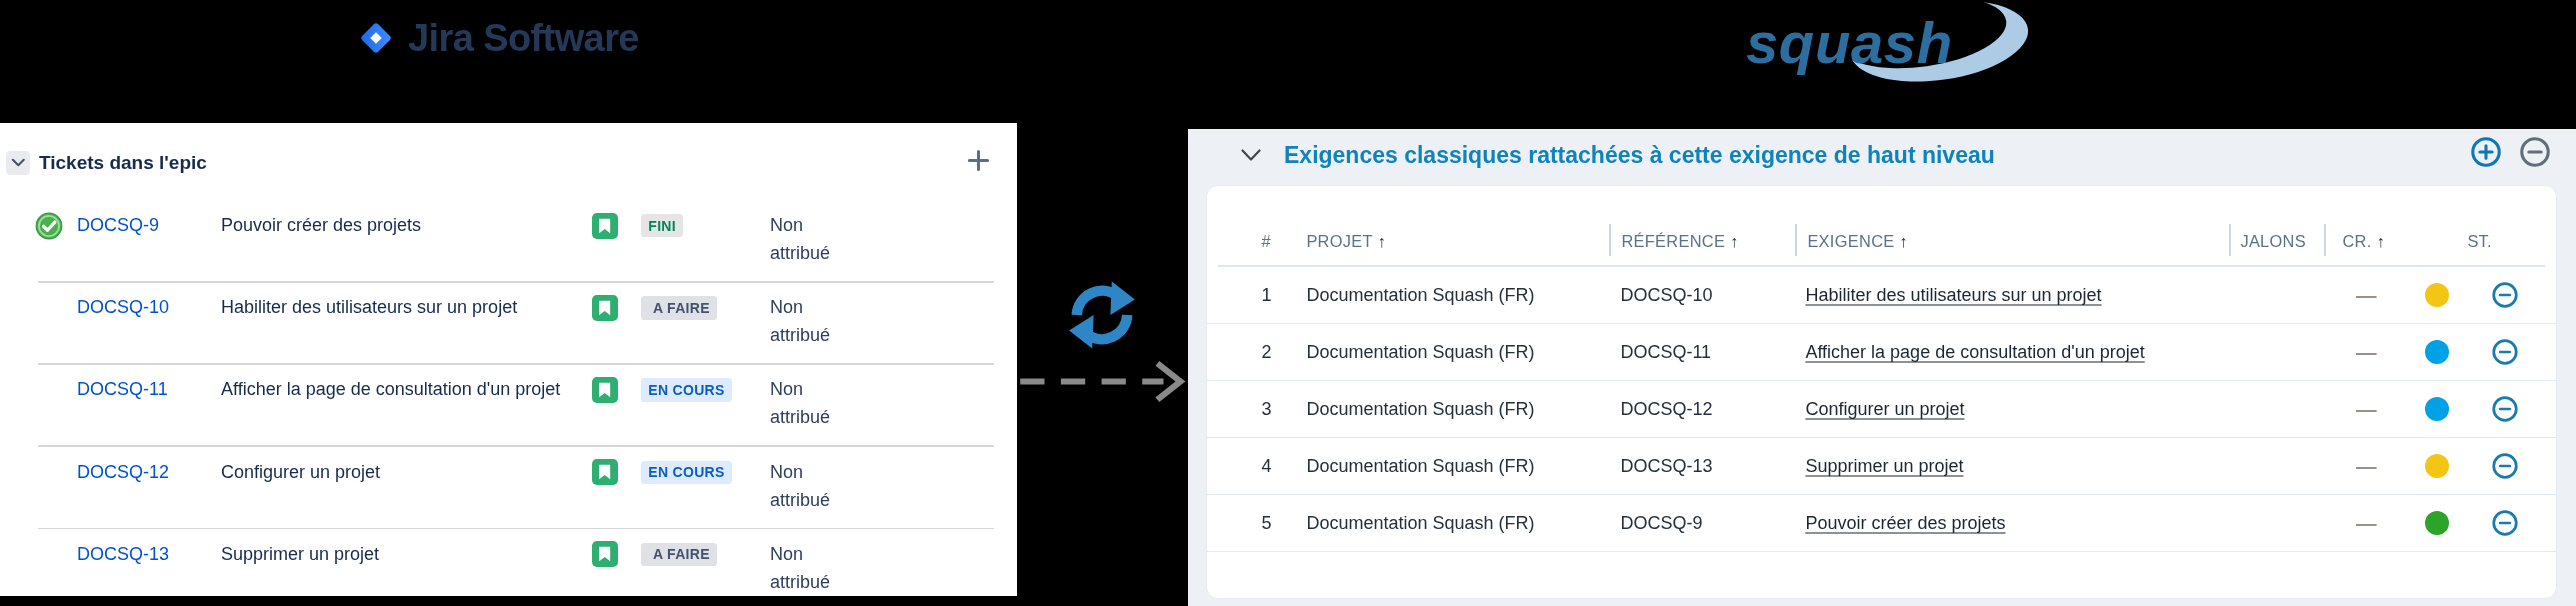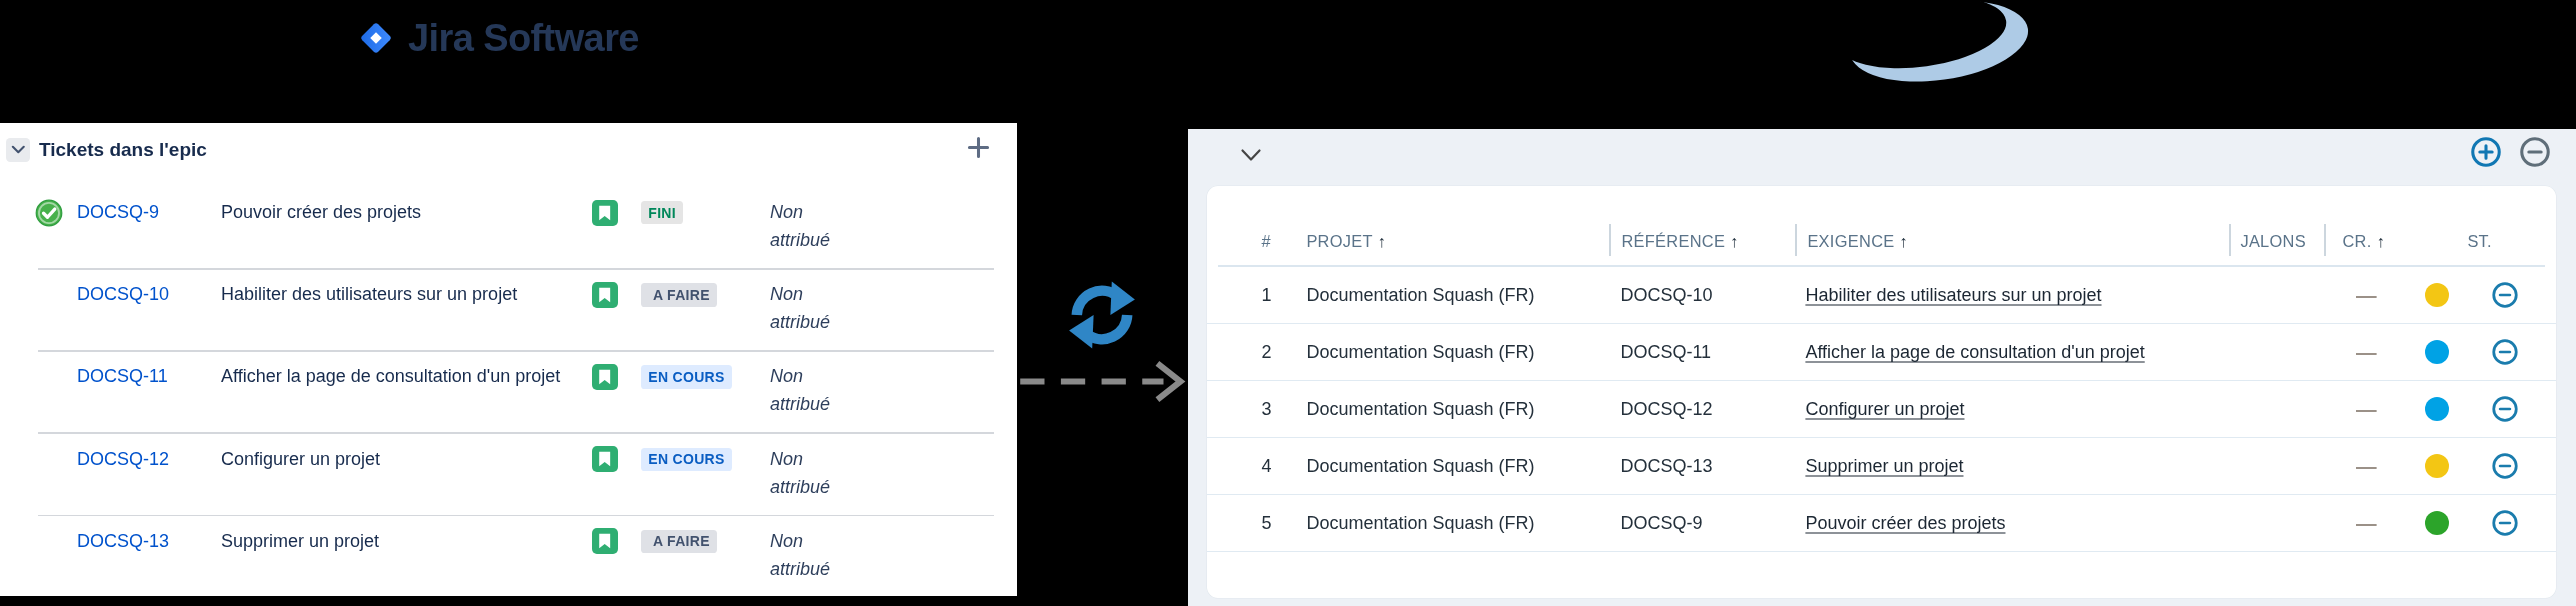--- a/index.html
+++ b/index.html
@@ -13,32 +13,32 @@
   .squash-swoosh{position:absolute;left:102px;top:1.2px;}
   .squash-logo-text{position:absolute;left:0;top:8.5px;font-size:58px;font-weight:700;
     font-style:italic;color:#2c6e9e;letter-spacing:0.6px;}
 
   
   .sync-wrap{position:absolute;left:1067px;top:280px;width:70px;height:70px;}
   .dashed-arrow{position:absolute;left:1019px;top:357px;}
 
   
   .jira-panel{position:absolute;left:0;top:123px;width:1017px;height:473px;background:#fff;overflow:hidden;}
-  .jp-header{position:relative;height:65px;}
+  .jp-header{position:relative;height:65px;margin-top:13px;}
   .jp-chevron-btn{position:absolute;left:6px;top:14.6px;width:24px;height:24px;background:#e9ebee;
     border-radius:4.2px;display:flex;align-items:center;justify-content:center;cursor:pointer;}
   .jp-title{position:absolute;left:39px;top:16px;font-size:19px;font-weight:700;color:#172B4D;}
   .jp-add{position:absolute;right:24px;top:9.7px;width:29px;height:29px;display:flex;align-items:center;
     justify-content:center;cursor:pointer;}
   .jrow{display:grid;grid-template-columns:42px 144px 371px 49px 129px 91px;
     padding:10.3px 0 11px 35px;min-height:59px;align-items:start;}
   .jrow-divider{height:1.8px;background:#d4d7dc;margin:0 23px 0 38px;}
   .jr-key{font-size:18px;color:#0052CC;line-height:28px;text-decoration:none;cursor:pointer;}
   .jr-summary{font-size:18px;color:#172B4D;line-height:28px;padding-right:12px;}
-  .jr-assignee{font-size:18px;font-style:italic;color:#2e3f5c;line-height:28px;}
+  .jr-assignee{font-size:18px;color:#2e3f5c;line-height:28px;}
   .type-icon{width:25.5px;height:25.5px;border-radius:4.9px;background:#2fae72;display:flex;
     align-items:center;justify-content:center;margin-top:1.8px;}
   .lozenge{display:inline-block;font-size:14px;font-weight:700;letter-spacing:0.3px;
     padding:3.6px 7.3px;border-radius:3.6px;margin-top:3px;white-space:nowrap;}
   .lz-done{background:#e5e5e5;color:#00875a;}
   .lz-todo{background:#dfe1e6;color:#42526e;padding-left:12px;}
   .lz-prog{background:#deebff;color:#0a5dc2;text-align:center;}
   .done-circle{margin-top:1.2px;}
 
   
@@ -87,20 +87,21 @@
     <span class="jira-logo-text">Jira Software</span>
   </div>
 
   <div class="squash-logo">
     <span class="squash-swoosh">
       <svg width="182" height="90" viewBox="0 0 300 148">
         <ellipse cx="150" cy="66" rx="148" ry="64" fill="#aecbe6" transform="rotate(-8 150 66)"></ellipse>
         <ellipse cx="122" cy="52" rx="140" ry="56" fill="#000" transform="rotate(-8 122 52)"></ellipse>
       </svg>
     </span>
+    <span class="squash-logo-text">squash</span>
   </div>
 
   <div class="sync-wrap">
     <svg width="70" height="70" viewBox="0 0 100 100">
       <path d="M14 50 A 36 36 0 0 1 72 23" fill="none" stroke="#2f86c6" stroke-width="15"></path>
       <polygon points="64,2 97,28 62,50" fill="#2f86c6"></polygon>
       <path d="M86 50 A 36 36 0 0 1 28 77" fill="none" stroke="#2f86c6" stroke-width="15"></path>
       <polygon points="36,98 3,72 38,50" fill="#2f86c6"></polygon>
     </svg>
   </div>
@@ -202,20 +203,21 @@
     </div>
     <div class="jrow-divider"></div>
   </div>
 
   <div class="squash-panel">
     <span class="sp-chevron">
       <svg width="22" height="14.6" viewBox="0 0 36 24">
           <polyline points="4,4 18,19 32,4" fill="none" stroke="#454545" stroke-width="3.6" stroke-linecap="round" stroke-linejoin="round"></polyline>
         </svg>
     </span>
+    <span class="sp-title">Exigences classiques rattachées à cette exigence de haut niveau</span>
     <span class="sp-add">
       <svg width="32" height="32" viewBox="0 0 52 52">
         <circle cx="26" cy="26" r="21.5" fill="none" stroke="#1077b3" stroke-width="5"></circle>
         <path d="M26 16 v20 M16 26 h20" stroke="#1077b3" stroke-width="5" stroke-linecap="round"></path>
       </svg>
     </span>
     <span class="sp-collapse">
       <svg width="32" height="32" viewBox="0 0 52 52">
         <circle cx="26" cy="26" r="21.5" fill="none" stroke="#5f6e79" stroke-width="5"></circle>
         <path d="M16 26 h20" stroke="#5f6e79" stroke-width="5" stroke-linecap="round"></path>

